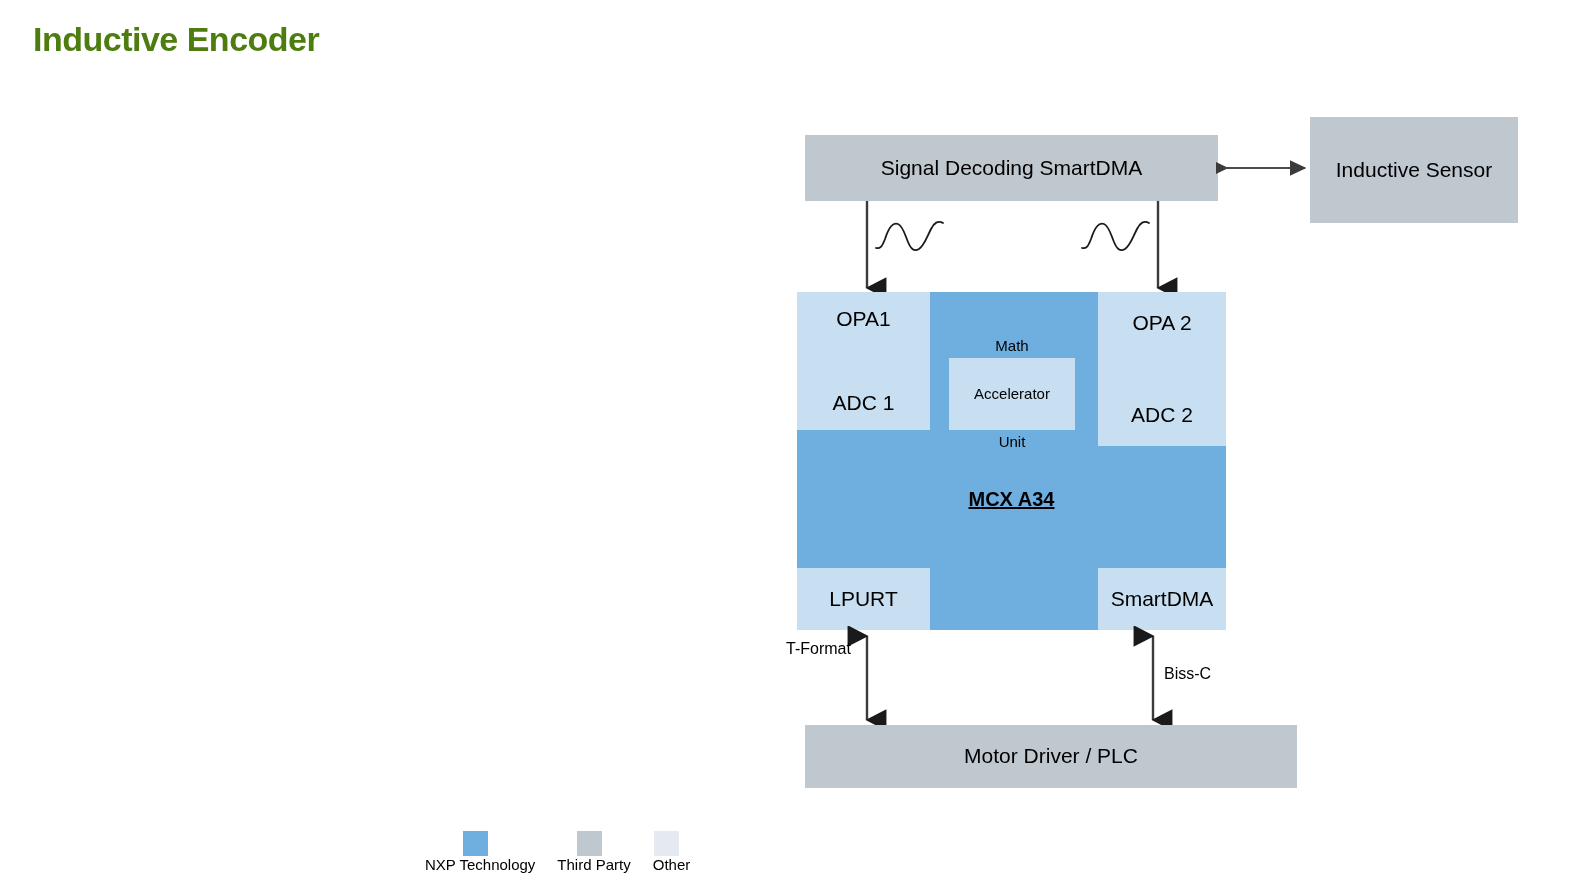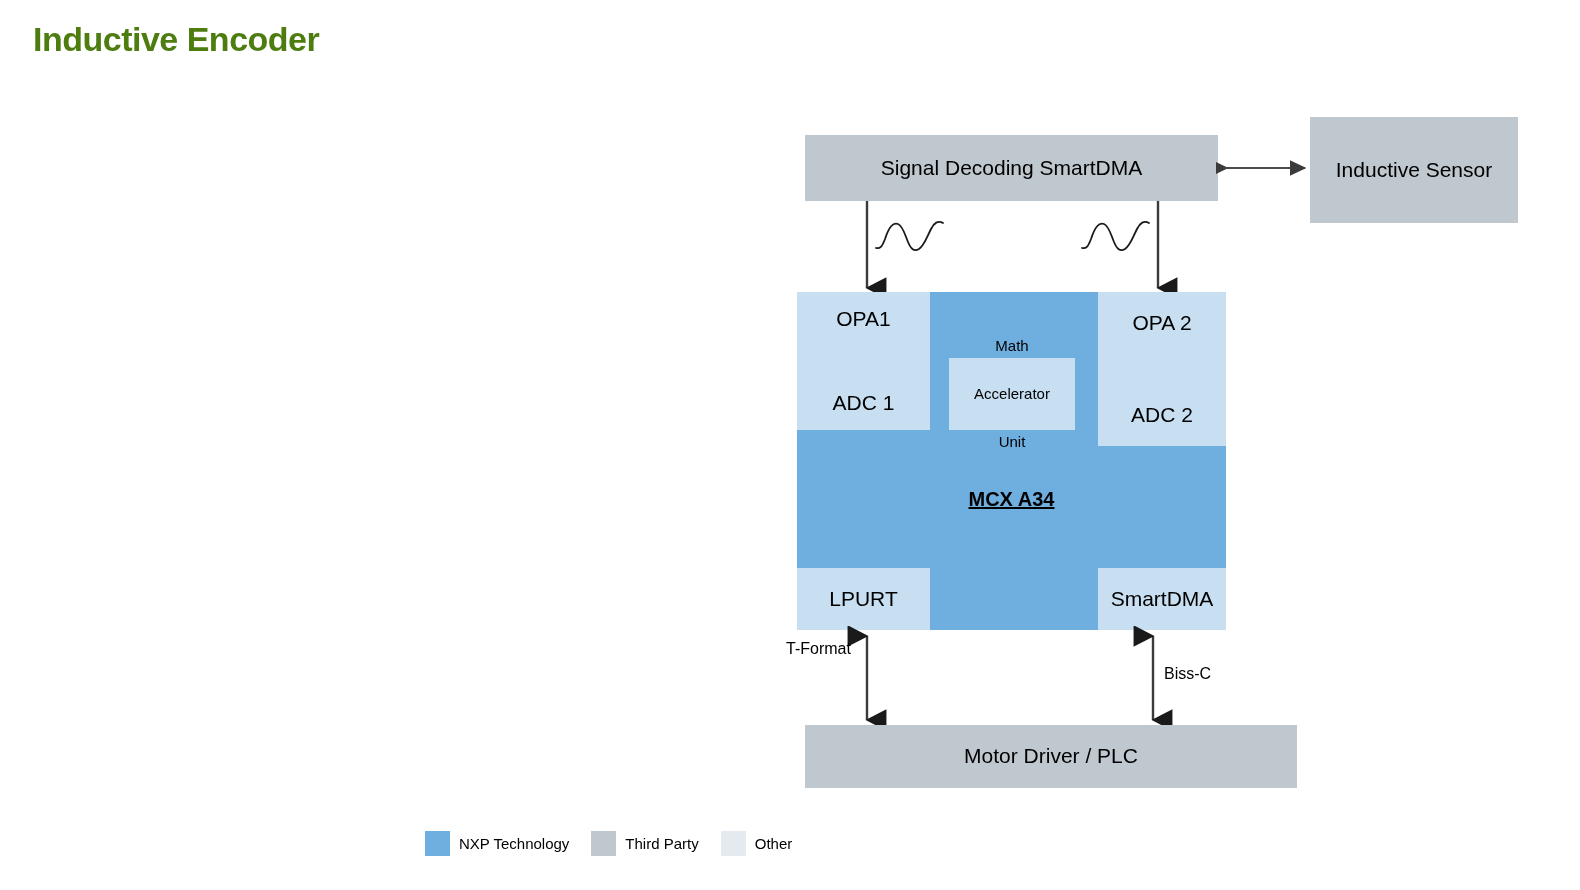--- a/index.html
+++ b/index.html
@@ -116,20 +116,21 @@
     left: 425px; top: 831px;
     display: flex;
     align-items: center;
     gap: 0px;
     font-size: 15px;
   }
   .legend-item {
     display: flex;
     align-items: center;
     margin-right: 22px;
+    flex-direction: column;
   }
   .legend-swatch {
     width: 25px; height: 25px;
     margin-right: 9px;
   }
   .sw-nxp   { background: #6fafe0; }
   .sw-third { background: #bfc7cf; }
   .sw-other { background: #e4eaef; }
   .legend-label { white-space: nowrap; }
 </style>

